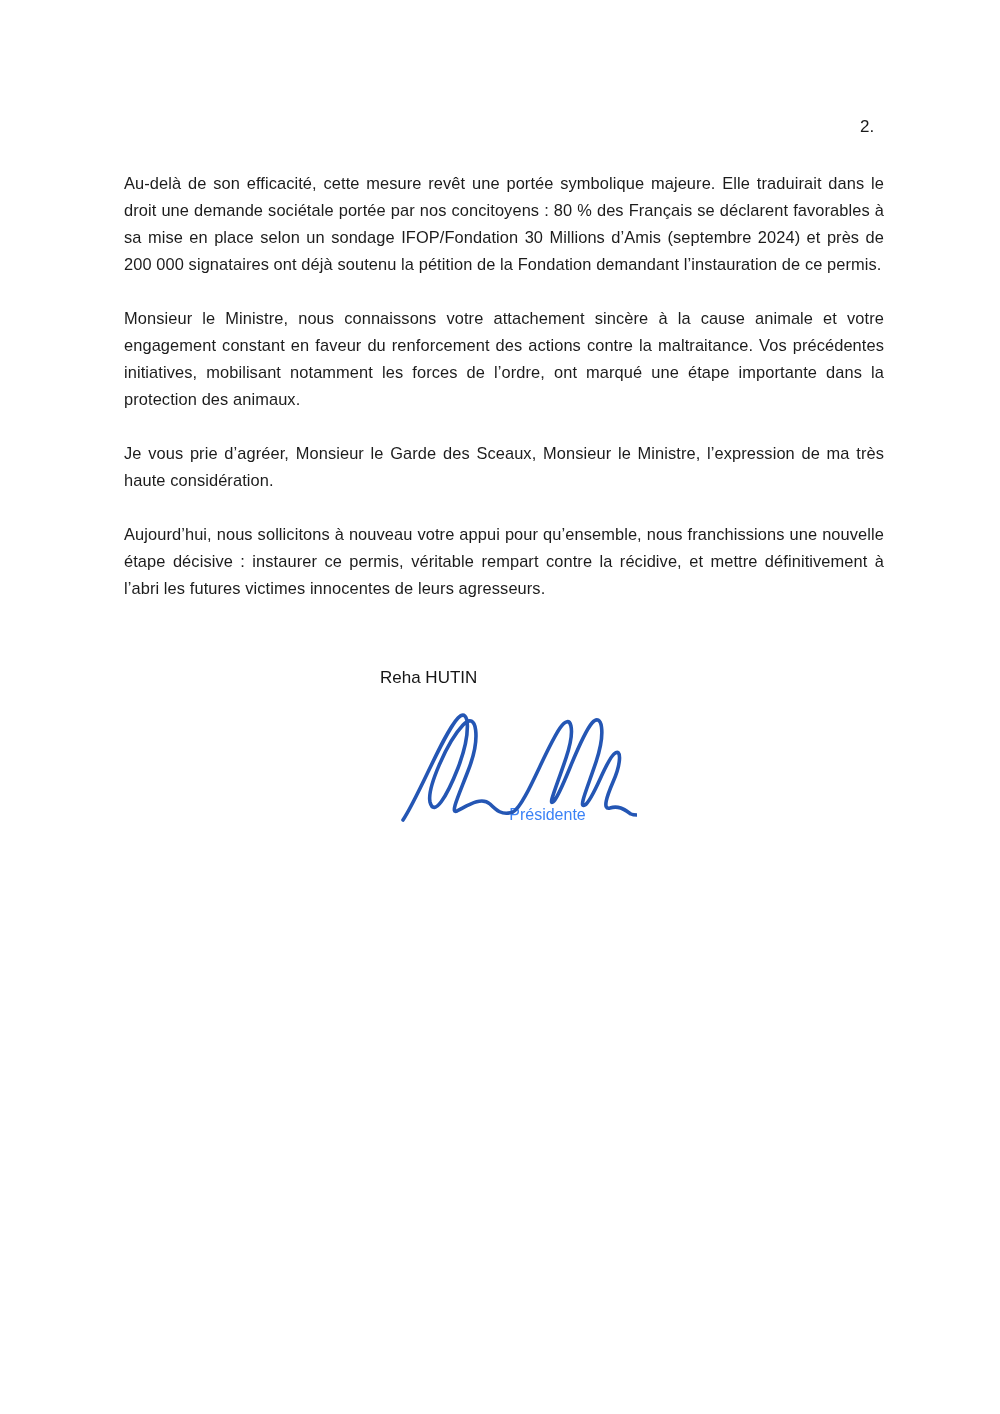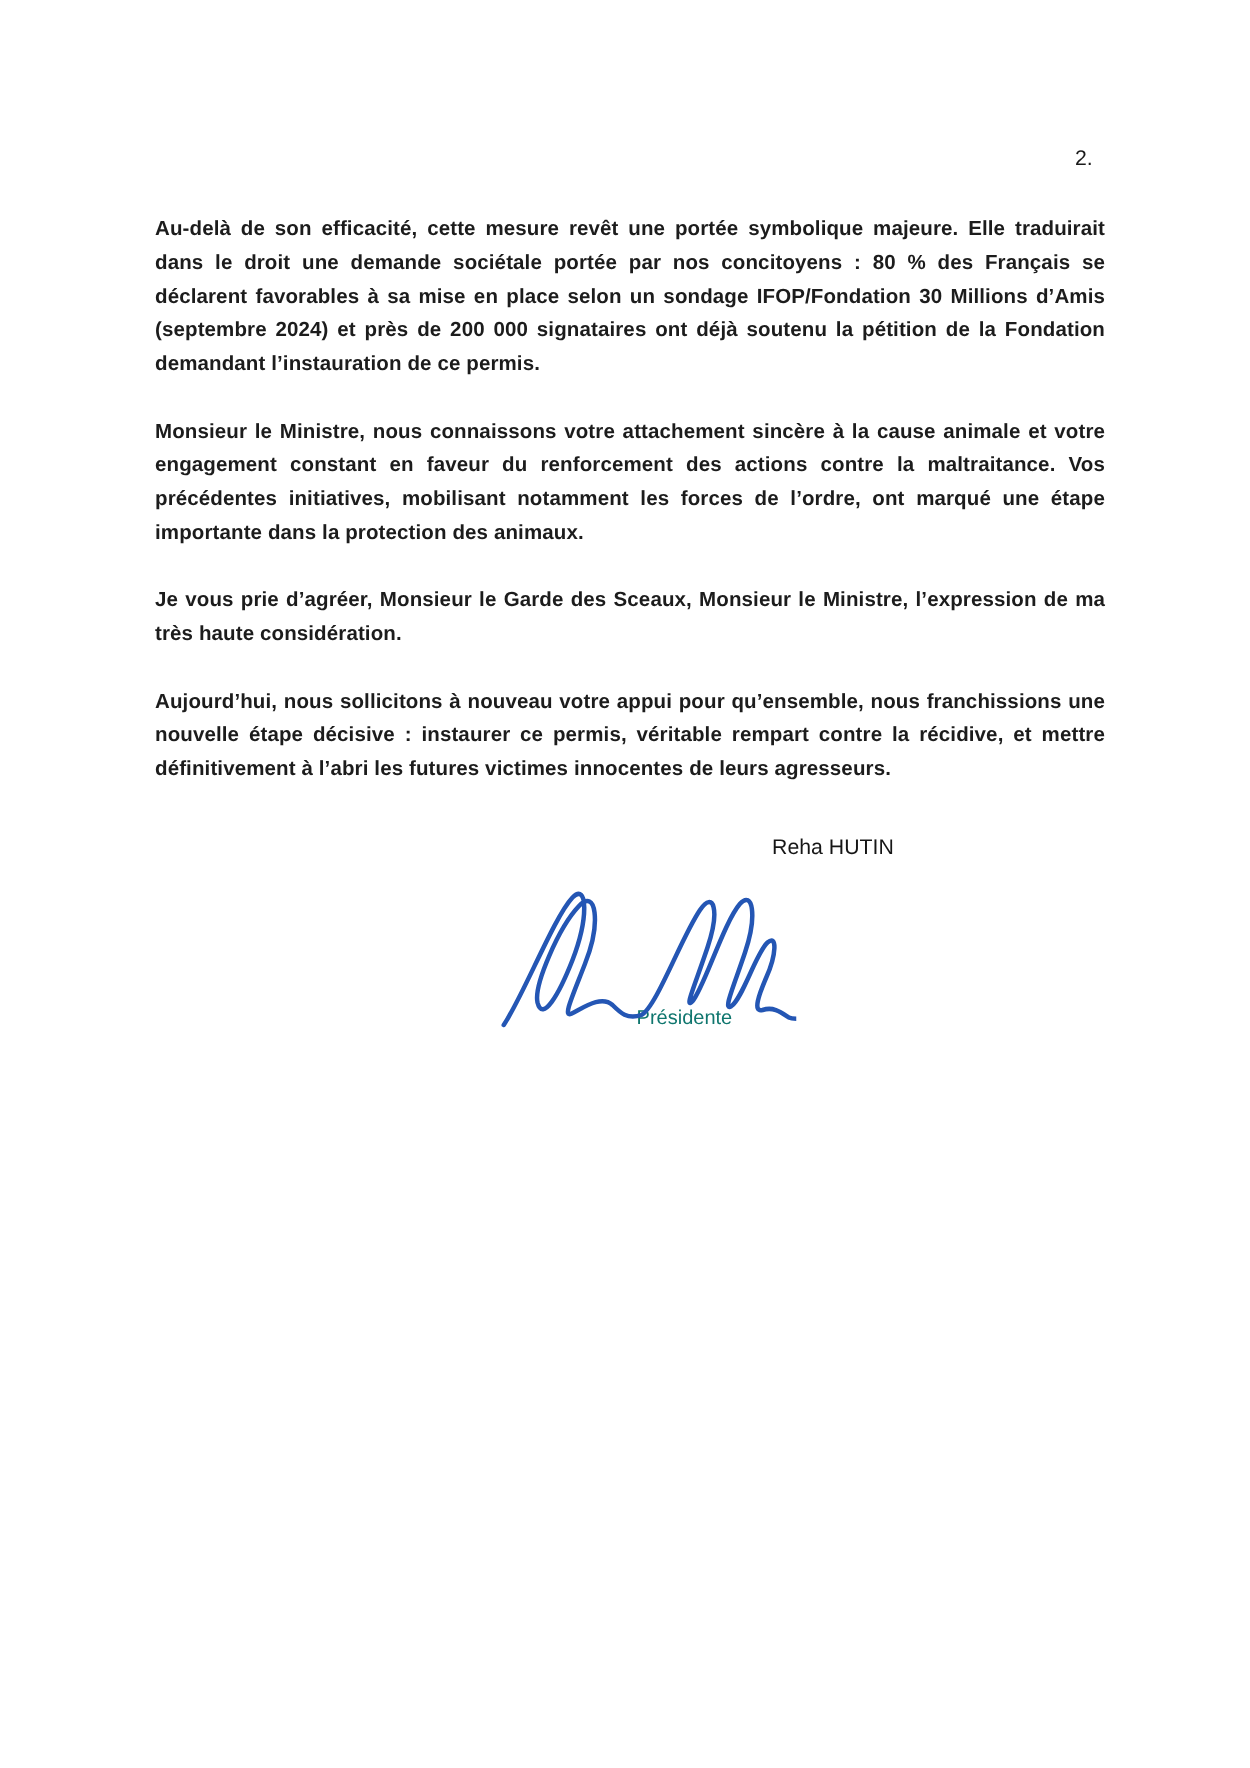--- a/index.html
+++ b/index.html
@@ -29,54 +29,53 @@
     left: 124px;
     width: 760px;
   }
   .body-text p {
     margin: 0 0 27px 0;
     font-size: 16.4px;
     line-height: 27px;
     text-align: justify;
     letter-spacing: 0.1px;
     color: #1c1c1c;
-    font-weight: bold;
   }
   .signature-block {
     position: absolute;
     top: 668px;
     left: 380px;
     width: 335px;
     height: 170px;
   }
   .signer-name {
     position: absolute;
     top: 0;
     left: 0;
     width: 100%;
-    text-align: right;
+    text-align: left;
     font-size: 17px;
     color: #161616;
   }
   .signature-svg {
     position: absolute;
     top: 30px;
     left: 17px;
     width: 240px;
     height: 128px;
     z-index: 2;
   }
   .signer-title {
     position: absolute;
     top: 138px;
     left: 0;
     width: 100%;
     text-align: center;
     font-size: 16px;
-    color: #0f766e;
+    color: #3b82f6;
     z-index: 1;
   }
 </style>
 </head>
 <body>
 
 <div class="page">
 
   <div class="page-number">2.</div>
 

